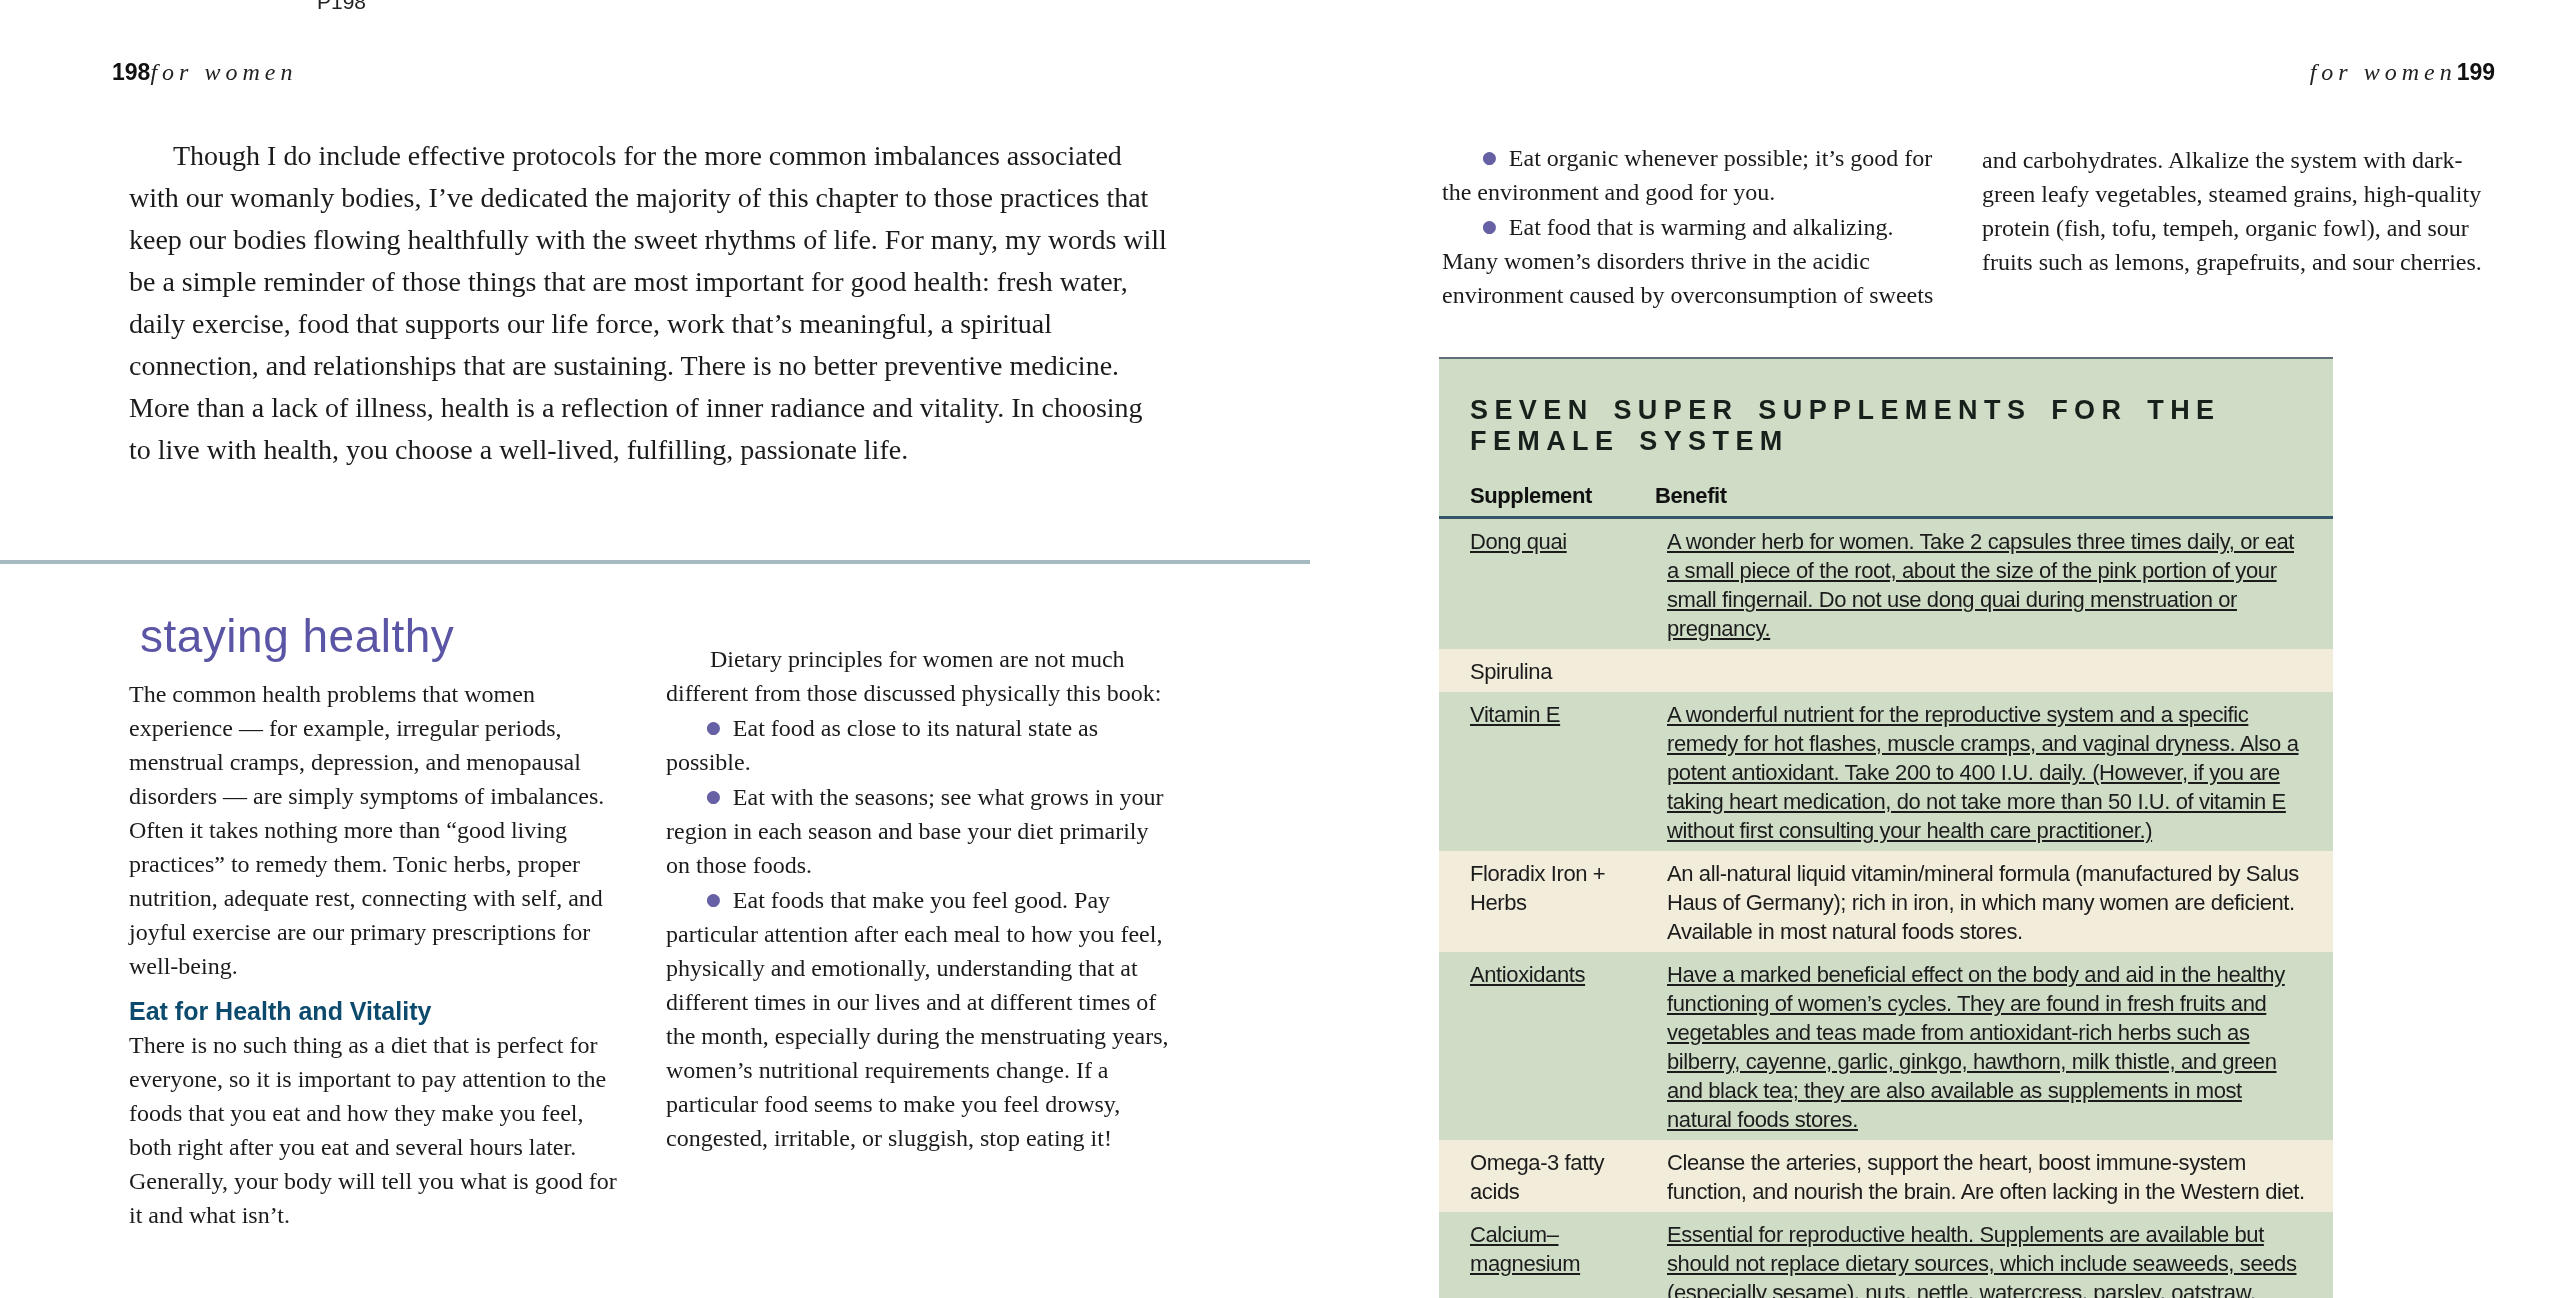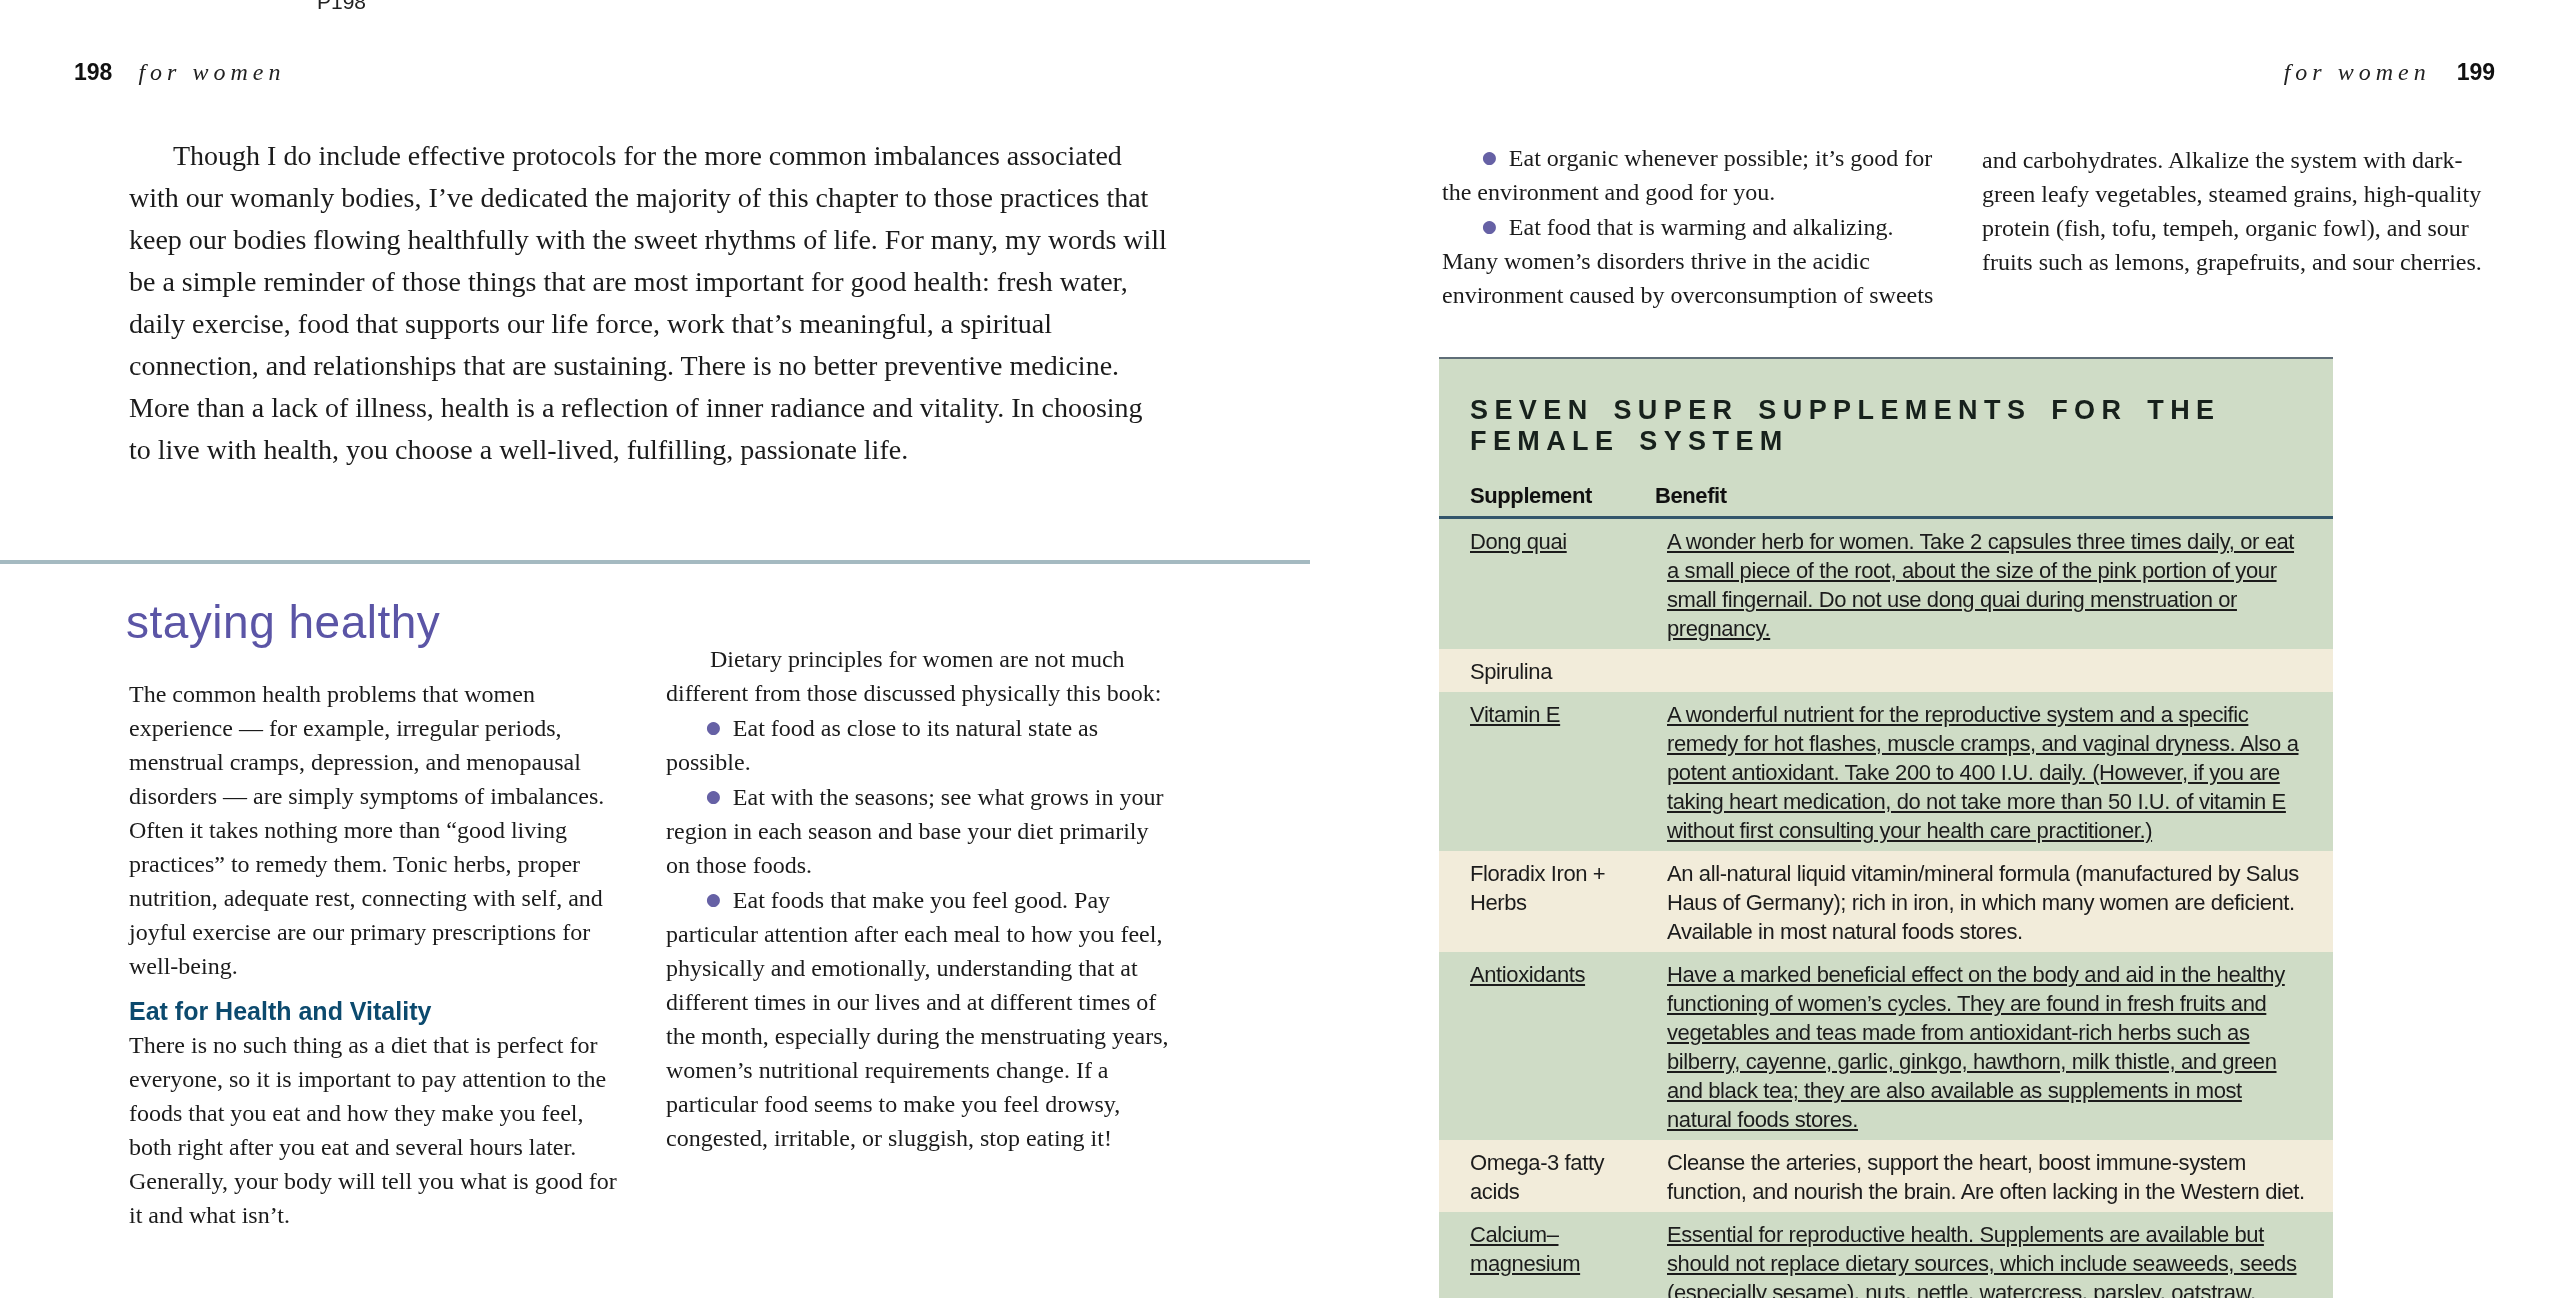--- a/index.html
+++ b/index.html
@@ -8,32 +8,32 @@
     font-family:"Liberation Serif",serif;color:var(--text-dark,#1b1b1b);
     -webkit-font-smoothing:antialiased;
   }
   #spread{position:absolute;inset:0;}
   .abs{position:absolute;}
 
   
   .crop-label{left:317px;top:-10px;font-family:"Liberation Sans",sans-serif;font-size:21px;color:#222;}
 
   
-  .page-header{display:flex;align-items:baseline;gap:26px;}
+  .page-header{display:flex;align-items:baseline;gap:0;margin-left:38px;}
   .page-header .pnum{font-family:"Liberation Sans",sans-serif;font-weight:bold;font-size:23px;color:#111;}
   .page-header .ptitle{font-style:italic;font-size:24px;letter-spacing:5px;color:#222;}
   .hdr-left{left:74px;top:59px;}
   .hdr-right{right:81px;top:59px;}
 
   
   .intro{left:129px;top:135px;width:1038px;font-size:28px;line-height:42px;text-indent:44px;margin:0;}
 
   .divider{left:0;top:560px;width:1310px;height:4px;background:var(--divider-blue,#a5bac1);}
 
-  .section-title{left:126px;top:595px;margin:0;font-family:"Liberation Sans",sans-serif;
+  .section-title{left:126px;top:595px;margin:14px;font-family:"Liberation Sans",sans-serif;
     font-weight:400;font-size:46px;color:var(--heading-purple,#5b55a6);letter-spacing:0.5px;}
 
   .col{width:500px;}
   .col p{margin:0;}
   .body{font-size:24px;line-height:34px;}
   .indent{text-indent:44px;}
   .subhead{font-family:"Liberation Sans",sans-serif;font-weight:bold;font-size:25px;color:#0c4a6e;
     margin:14px 0 2px 0 !important;}
   .col-l1{left:129px;top:677px;}
   .col-l2{left:666px;top:642px;width:511px;}

